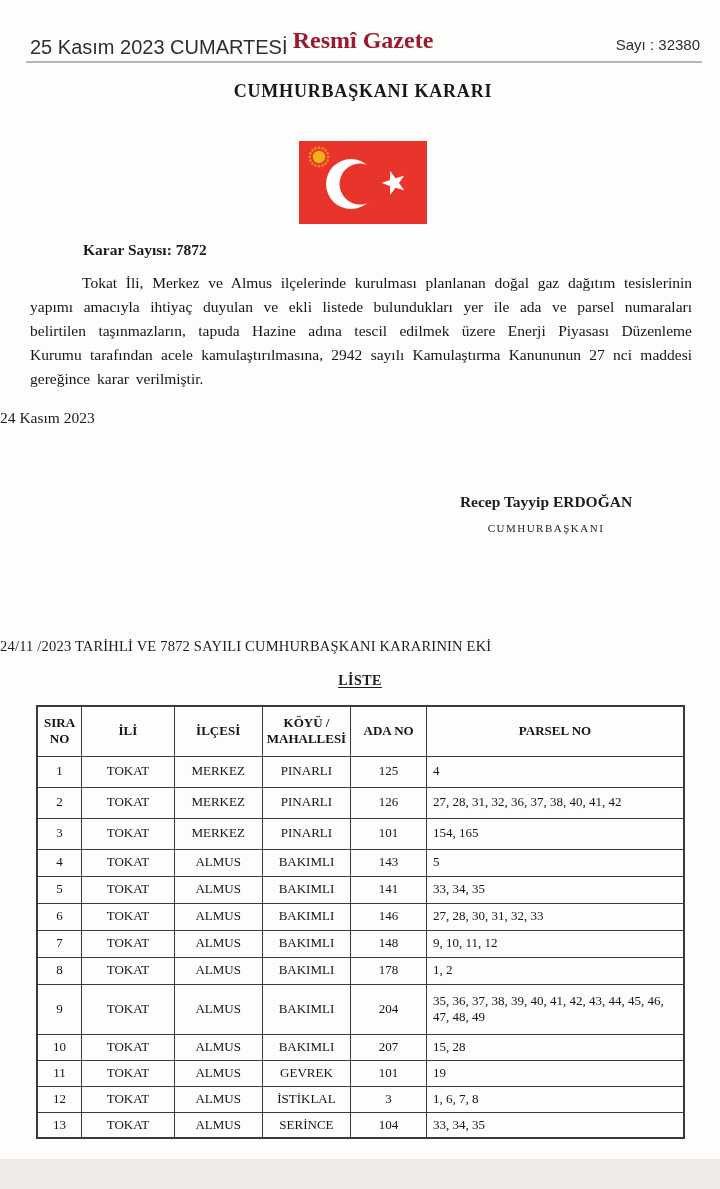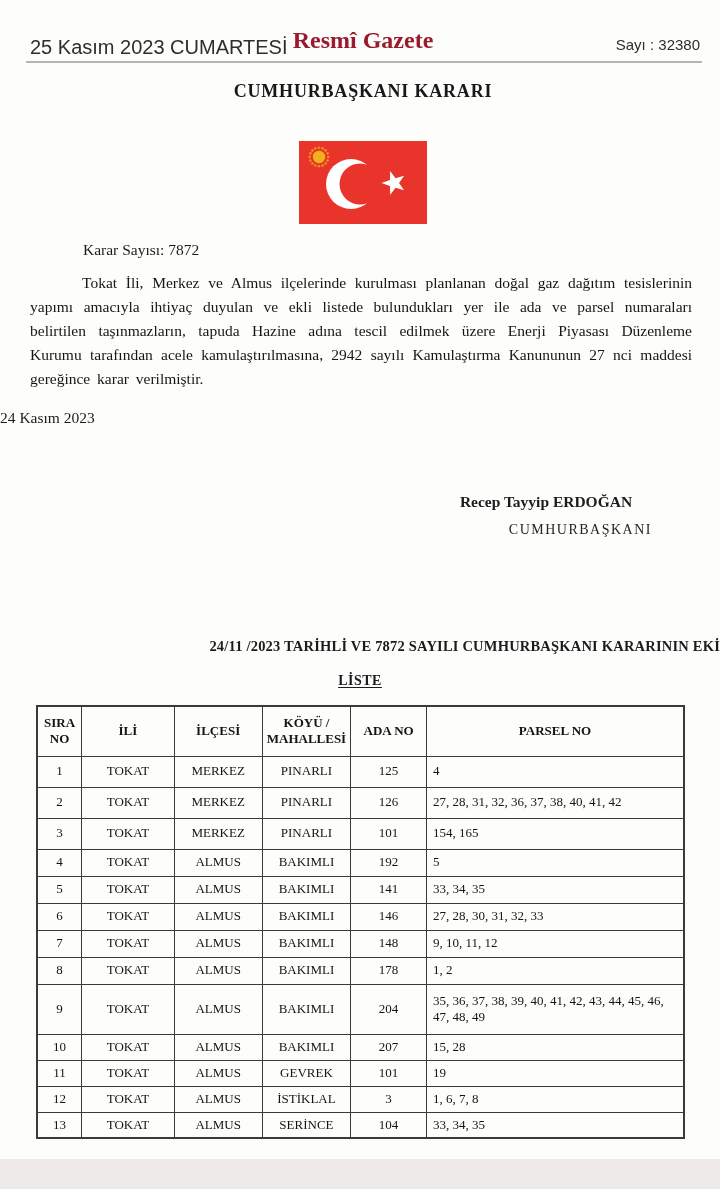--- a/index.html
+++ b/index.html
@@ -40,43 +40,43 @@
   .decree-heading {
     position: absolute; top: 81px; left: 0; width: 726px;
     text-align: center; font-weight: bold; font-size: 18px;
     letter-spacing: 0.8px; color: #181818;
   }
   .flag-wrap {
     position: absolute; top: 141px; left: 299px; width: 128px; height: 83px;
   }
   .decision-no {
     position: absolute; top: 241px; left: 83px;
-    font-weight: normal; font-size: 15.5px;
+    font-weight: bold; font-size: 15.5px;
   }
   .decree-body {
     position: absolute; top: 271px; left: 30px; width: 662px;
     font-size: 15.5px; line-height: 24px;
     text-align: justify; text-indent: 52px;
     word-spacing: 3px; color: #161616;
   }
   .decision-date {
     position: absolute; top: 409px; left: 0; width: 720px;
     font-size: 15.5px;
   }
   .signature {
     position: absolute; top: 493px; left: 440px; width: 212px;
     text-align: center;
   }
   .signature-name { font-weight: bold; font-size: 15.5px; }
-  .signature-title { margin-top: 11px; font-size: 14px; letter-spacing: 1.5px; color: #242424; text-align: right; }
+  .signature-title { margin-top: 11px; font-size: 11px; letter-spacing: 1.5px; color: #242424; }
 
   
   .annex-title {
     position: absolute; top: 638px; left: 0; width: 720px;
-    text-align: right; font-weight: bold; font-size: 14.5px;
+    text-align: left; font-weight: normal; font-size: 14.5px;
     letter-spacing: 0.2px;
   }
   .annex-subtitle {
     position: absolute; top: 673px; left: 0; width: 720px;
     text-align: center; font-weight: bold; font-size: 14px;
     letter-spacing: 0.5px;
   }
   .annex-subtitle span { text-decoration: underline; text-underline-offset: 2px; }
 
   
@@ -209,21 +209,21 @@
           <td>MERKEZ</td>
           <td>PINARLI</td>
           <td>101</td>
           <td class="parsel">154, 165</td>
         </tr>
         <tr>
           <td>4</td>
           <td>TOKAT</td>
           <td>ALMUS</td>
           <td>BAKIMLI</td>
-          <td>192</td>
+          <td>143</td>
           <td class="parsel">5</td>
         </tr>
         <tr>
           <td>5</td>
           <td>TOKAT</td>
           <td>ALMUS</td>
           <td>BAKIMLI</td>
           <td>141</td>
           <td class="parsel">33, 34, 35</td>
         </tr>

